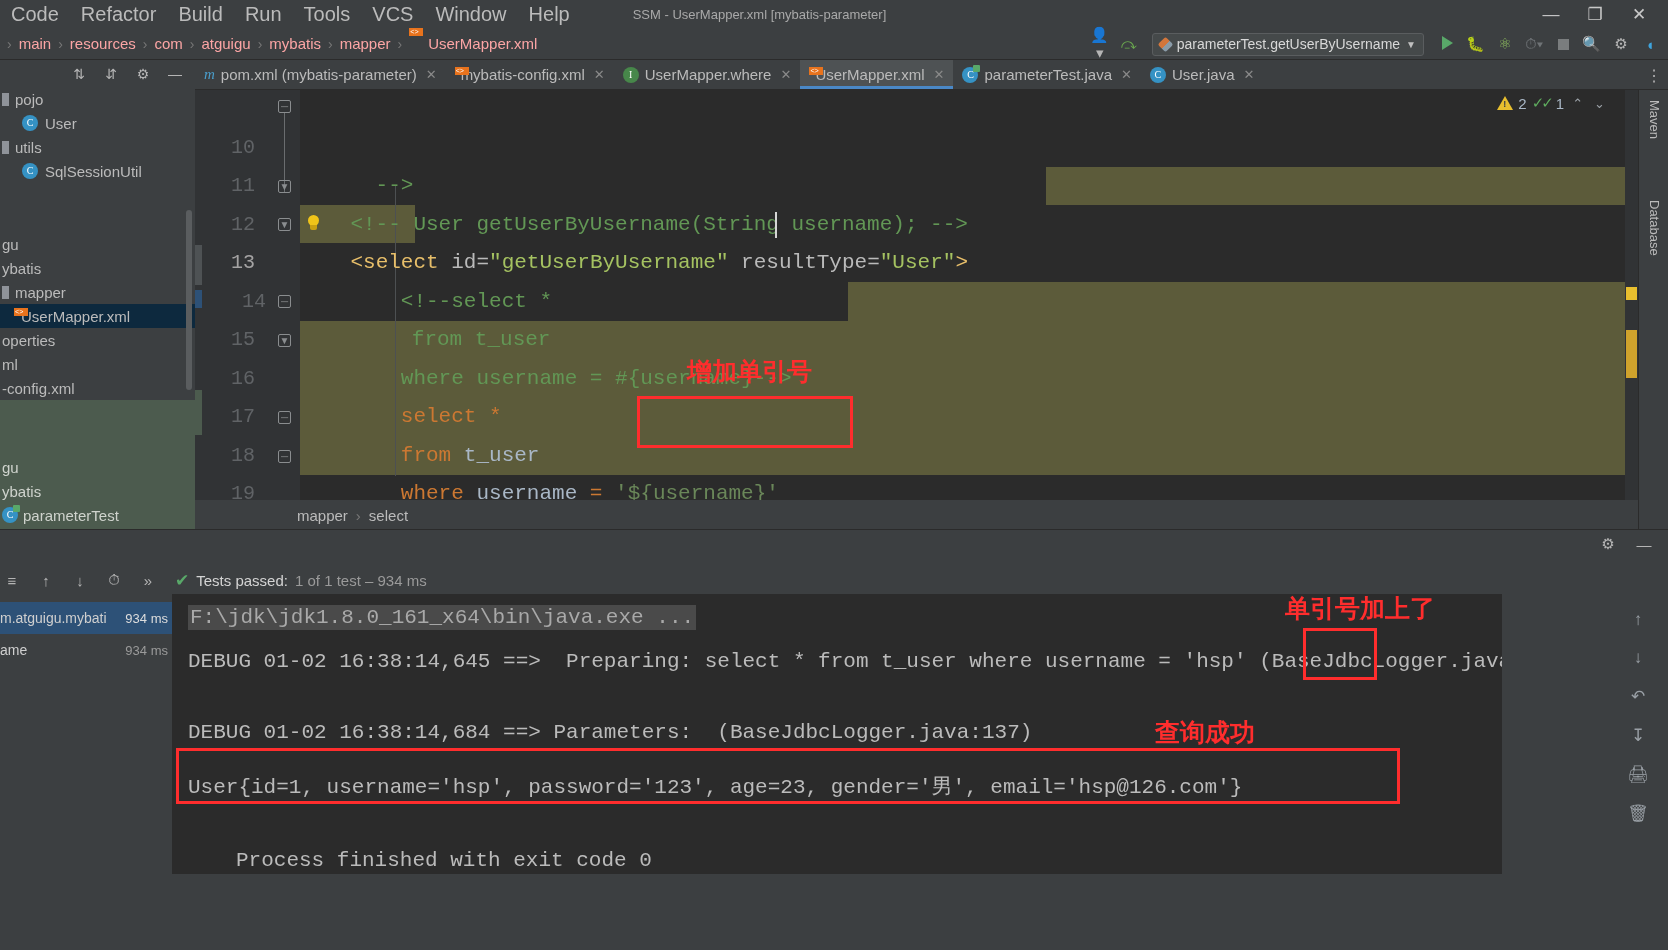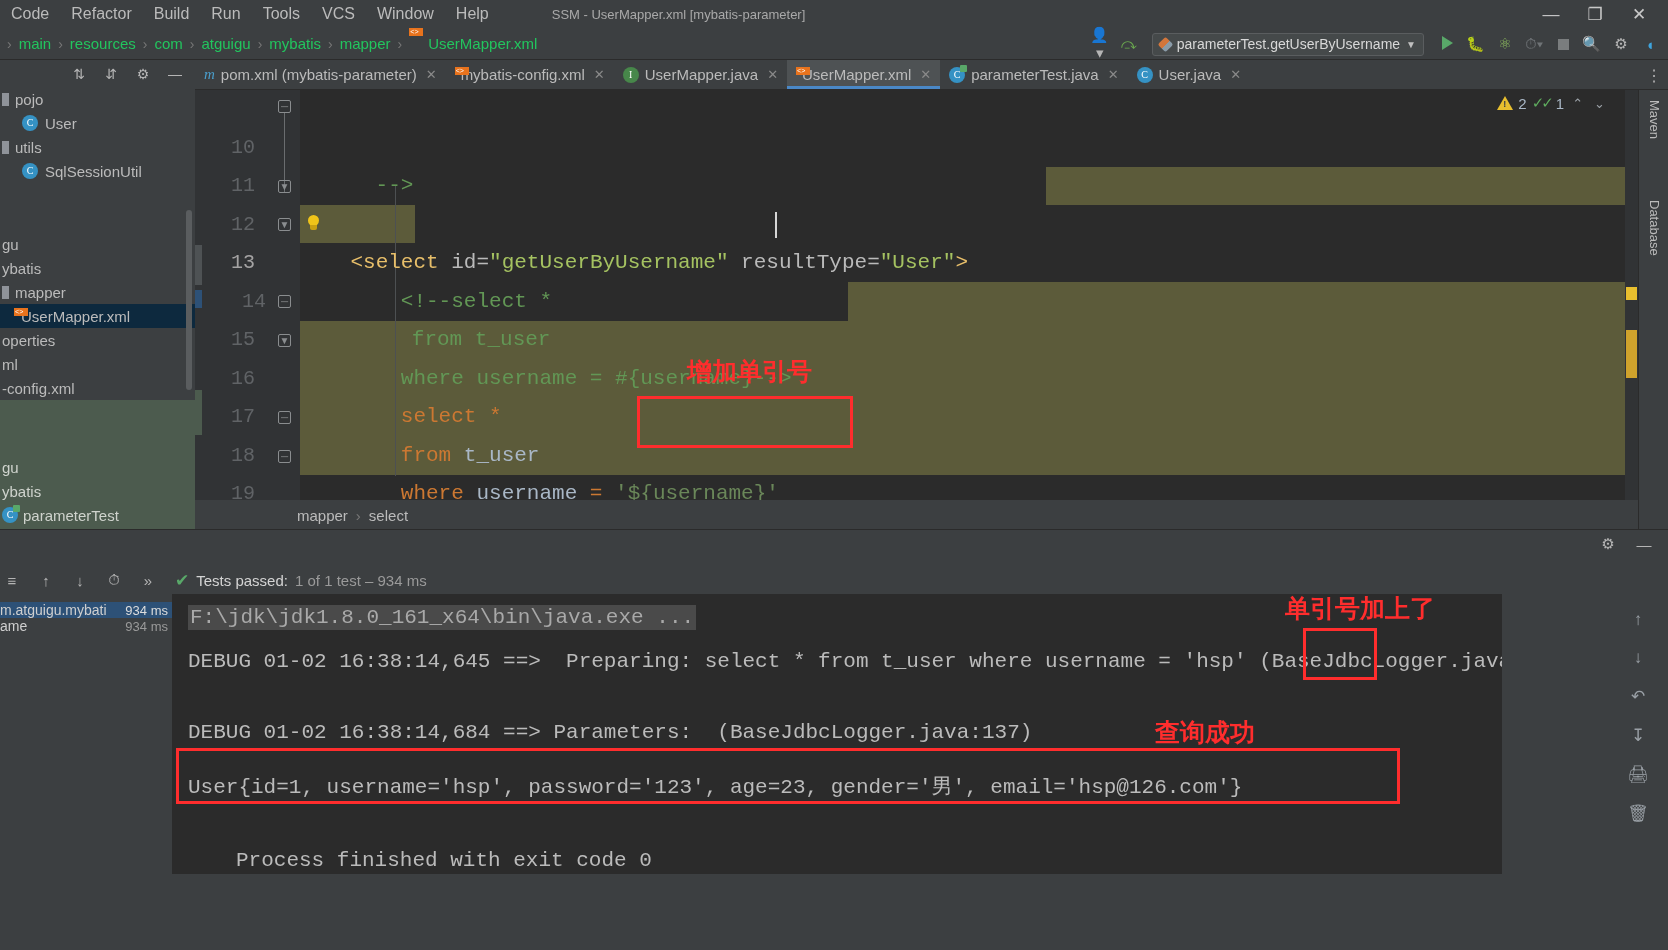--- a/index.html
+++ b/index.html
@@ -10,40 +10,40 @@
     overflow: hidden;
   }
   #app { position: relative; width: 1668px; height: 950px; }
 
   
   .menubar {
     position: absolute; top: 0; left: 0; width: 1668px; height: 28px;
     background: #3c3f41; display: flex; align-items: center;
   }
   .menu-item {
-    color: #bbbbbb; font-size: 16px; padding: 0 11px; line-height: 28px;
+    color: #bbbbbb; font-size: 20px; padding: 0 11px; line-height: 28px;
     white-space: nowrap;
   }
   .win-title {
     color: #a9a9a9; font-size: 13px; margin-left: 52px; white-space: nowrap;
   }
   .win-ctrls {
     position: absolute; right: 6px; top: 0; height: 28px;
     display: flex; align-items: center; gap: 26px; padding-right: 14px;
   }
   .win-btn { color: #c8c8c8; font-size: 17px; line-height: 1; width: 18px; text-align: center; }
 
   
   .navbar {
     position: absolute; top: 28px; left: 0; width: 1668px; height: 32px;
     background: #3c3f41; display: flex; align-items: center;
     border-bottom: 1px solid #2b2b2b;
   }
   .crumbs { display: flex; align-items: center; padding-left: 0px; }
-  .crumb { color: #22c55e; font-size: 15px; white-space: nowrap; }
+  .crumb { color: #fca5a5; font-size: 15px; white-space: nowrap; }
   .crumb-sep { color: #777; font-size: 14px; padding: 0 7px; }
   .crumb-icon {
     display: inline-block; width: 14px; height: 15px; position: relative;
     margin-right: 5px; vertical-align: -3px;
   }
   .xmlicon {
     width: 14px; height: 15px; background: #a8aeb3; position: relative; border-radius: 1px;
   }
   .xmlicon:after {
     content: ""; position: absolute; left: 0; bottom: 0; width: 14px; height: 8px;
@@ -280,21 +280,21 @@
     position: absolute; left: 175px; top: 36px; height: 28px;
     display: flex; align-items: center; gap: 7px; font-size: 15px; color: #d4d4d4;
   }
   .tick { color: #59a869; font-size: 17px; }
   .tests-dim { color: #9a9a9a; }
 
   .test-tree {
     position: absolute; left: 0; top: 72px; width: 172px; height: 100px;
   }
   .test-row {
-    height: 16px; display: flex; align-items: center; justify-content: space-between;
+    height: 32px; display: flex; align-items: center; justify-content: space-between;
     padding: 0 4px 0 0; font-size: 14px; color: #cfcfcf; white-space: nowrap;
   }
   .test-row.sel { background: #2d5177; }
   .test-ms { color: #9a9a9a; font-size: 13px; }
   .test-ms.selms { color: #dddddd; }
 
   .console {
     position: absolute; left: 172px; top: 64px; width: 1330px; height: 280px;
     background: #2b2b2b; overflow: hidden;
     font-family: "Liberation Mono", monospace; font-size: 21px; text-decoration: underline;
@@ -454,21 +454,21 @@
       <span>pom.xml (mybatis-parameter)</span>
       <span class="tab-x">✕</span>
     </div>
     <div class="etab">
       <span><span class="xmlicon"></span></span>
       <span>mybatis-config.xml</span>
       <span class="tab-x">✕</span>
     </div>
     <div class="etab">
       <span class="i-icon">I</span>
-      <span>UserMapper.java</span>
+      <span>UserMapper.where</span>
       <span class="tab-x">✕</span>
     </div>
     <div class="etab active">
       <span><span class="xmlicon"></span></span>
       <span>UserMapper.xml</span>
       <span class="tab-x">✕</span>
     </div>
     <div class="etab">
       <span class="c-icon test">C</span>
       <span>parameterTest.java</span>
@@ -503,20 +503,21 @@
 
     <div class="indent-guide" style="left:200px; top:96px; height:290px;"></div>
 
     <div class="code-area">
       <div class="cline" style="top:0px;">
         <span class="lnum">10</span>
         <span class="ctext c-comment">      --&gt;</span>
       </div>
       <div class="cline" style="top:38.5px;">
         <span class="lnum">11</span>
+        <span class="ctext c-comment">    &lt;!-- User getUserByUsername(String username); --&gt;</span>
       </div>
       <div class="cline" style="top:77px;">
         <span class="lnum">12</span>
         <span class="ctext" style="left:105px;"><span class="c-plain">    </span><span class="c-tag">&lt;select</span><span class="c-attr"> id=</span><span class="c-str">"getUserByUsername"</span><span class="c-attr"> resultType=</span><span class="c-str">"User"</span><span class="c-tag">&gt;</span></span>
       </div>
       <div class="cline" style="top:115.5px;">
         <span class="lnum cur">13</span>
         <span class="ctext c-comment">        &lt;!--select *</span>
         <span class="caret" style="left:580px;"></span>
       </div>

